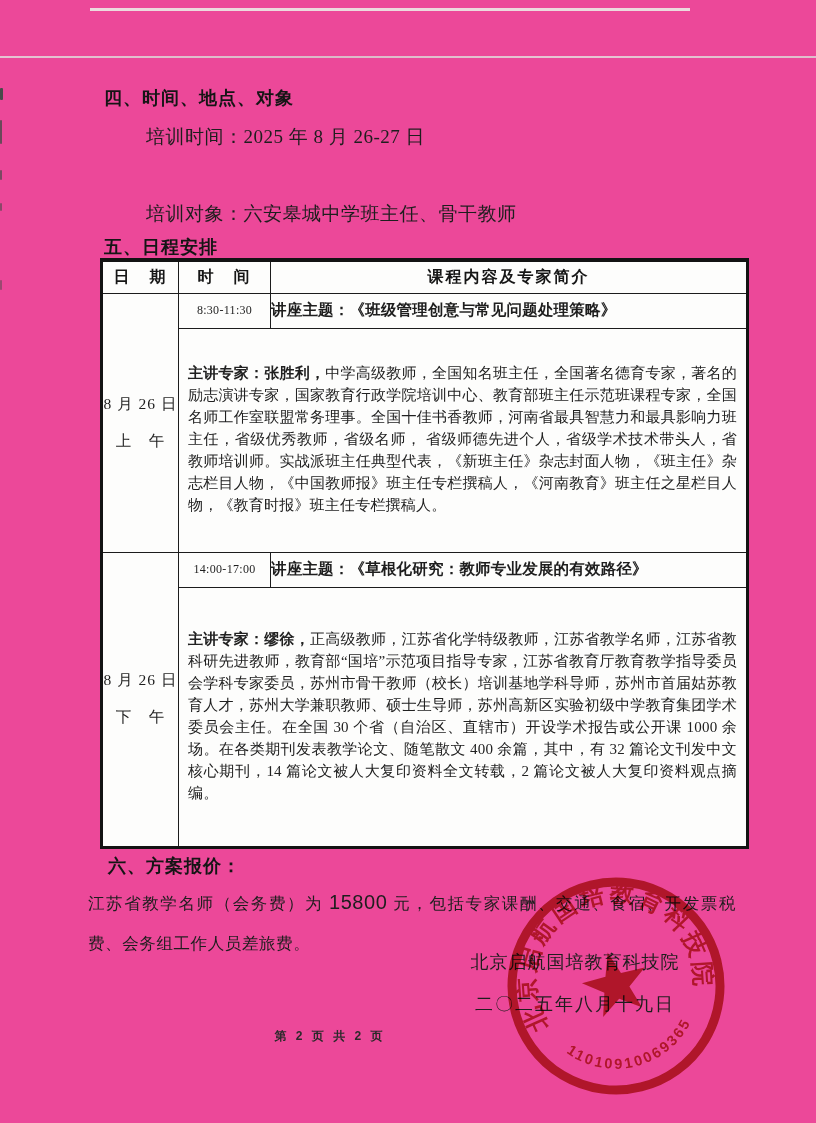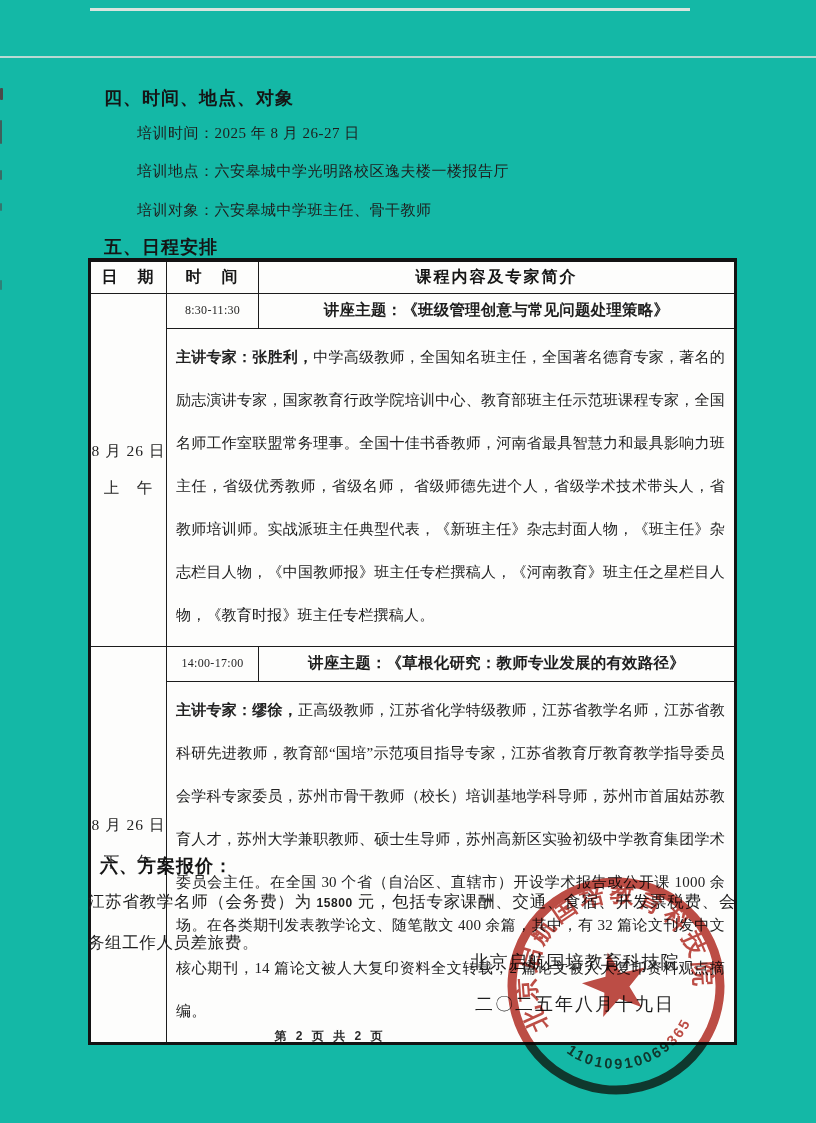--- a/index.html
+++ b/index.html
@@ -1,20 +1,20 @@
 <!DOCTYPE html>
 <html><head>
 <meta charset="utf-8">
 <style>
   * { margin: 0; padding: 0; box-sizing: border-box; }
   html, body { background: #ffffff; }
   .page {
     position: relative;
     width: 816px; height: 1123px;
-    background: #14b8a6;
+    background: #ec4899;
     overflow: hidden;
     font-family: "Liberation Serif", "DejaVu Serif", serif;
     color: #1e1e1e;
   }
   
   .scanline {
     position: absolute; left: 0; top: 56px; width: 816px; height: 2px;
     background: linear-gradient(90deg, #e3e3e0, #d6d6d2 40%, #e6e6e2 70%, #dcdcd8);
     opacity: .8;
   }
@@ -27,64 +27,64 @@
   .em2 { top: 120px; height: 24px; width: 2px; opacity:.8; }
   .em3 { top: 170px; height: 10px; width: 2px; opacity:.7; }
   .em4 { top: 203px; height: 8px;  width: 2px; opacity:.6; }
   .em5 { top: 280px; height: 10px; width: 2px; opacity:.5; }
 
   .h-black {
     font-family: "Liberation Sans", "DejaVu Sans", sans-serif;
     font-weight: bold; font-size: 18px; letter-spacing: 1px; color: #151515;
   }
   .sec4-head { position: absolute; left: 104px; top: 86px; }
-  .sec4-line { position: absolute; left: 137px; width: 560px; font-size: 15px; letter-spacing: .5px; }
+  .sec4-line { position: absolute; left: 146px; width: 560px; font-size: 19px; letter-spacing: .5px; }
   .s4l0 { top: 124px; }
   .s4l1 { top: 162px; }
   .s4l2 { top: 201px; }
   .sec5-head { position: absolute; left: 104px; top: 235px; }
 
   
   table.sched {
-    position: absolute; left: 88px; top: 258px;
+    position: absolute; left: 100px; top: 258px;
     width: 646px; border-collapse: collapse; table-layout: fixed;
     background: #fdfdfc;
   }
   table.sched { border: 3px solid #131313; border-top-width: 4px; }
   table.sched td, table.sched th { border: 1.6px solid #1c1c1c; vertical-align: middle; }
   col.c-date { width: 77px; }
   col.c-time { width: 92px; }
   col.c-body { width: 477px; }
   th.hdr {
     height: 33px; font-size: 16px; font-weight: bold; letter-spacing: 2px;
     text-align: center; color: #161616;
   }
   td.time {
     height: 35px; text-align: center; font-size: 12px; letter-spacing: .3px;
   }
   td.topic {
-    text-align: center; font-weight: bold; font-size: 15.5px; letter-spacing: .2px;
+    text-align: left; font-weight: bold; font-size: 15.5px; letter-spacing: .2px;
   }
   td.date-cell { text-align: center; font-size: 15.5px; letter-spacing: 1px; }
   td.date-cell .dl1 { margin-bottom: 16px; }
   td.bio {
     padding: 7px 9px 9px 9px;
-    font-size: 15px; line-height: 43px; text-align: justify;
+    font-size: 15px; line-height: 22px; text-align: justify;
     letter-spacing: .2px; color: #212121;
   }
   td.bio .lead { font-weight: bold; }
   .bio1 td.bio { height: 224px; }
   .bio2 td.bio { height: 260px; border-radius: 13px; }
 
-  .sec6-head { position: absolute; left: 100px; top: 854px; }
+  .sec6-head { position: absolute; left: 108px; top: 854px; }
   .price-par {
     position: absolute; left: 88px; top: 882px; width: 648px;
     font-size: 16.5px; line-height: 40px; text-align: justify; letter-spacing: .6px;
   }
-  .price-par .price { font-weight: bold; font-family: "Liberation Sans", sans-serif; font-size: 12px; margin-top: 19px; }
+  .price-par .price { font-weight: normal; font-family: "Liberation Sans", sans-serif; font-size: 20px; margin-top: 19px; }
 
   .sig-org  { position: absolute; left: 430px; top: 950px; width: 290px; text-align: center; font-size: 18px; letter-spacing: 1px; }
   .sig-date { position: absolute; left: 430px; top: 992px; width: 290px; text-align: center; font-size: 18px; letter-spacing: 2px; }
 
   .footer {
     position: absolute; left: 0; top: 1028px; width: 660px; text-align: center;
     font-family: "Liberation Sans", "DejaVu Sans", sans-serif;
     font-size: 12px; font-weight: bold; letter-spacing: 3px; color: #2a2a2a;
   }
 
@@ -109,21 +109,20 @@
   <div class="smudge"></div>
   <div class="scanline"></div>
   <div class="edge-mark em1"></div>
   <div class="edge-mark em2"></div>
   <div class="edge-mark em3"></div>
   <div class="edge-mark em4"></div>
   <div class="edge-mark em5"></div>
 
   <div class="h-black sec4-head">四、时间、地点、对象</div>
   <div class="sec4-line s4l0">培训时间：2025 年 8 月 26-27 日</div>
-  <div class="sec4-line s4l1">培训地点：六安皋城中学光明路校区逸夫楼一楼报告厅</div>
   <div class="sec4-line s4l2">培训对象：六安皋城中学班主任、骨干教师</div>
 
   <div class="h-black sec5-head">五、日程安排</div>
 
   <table class="sched">
     <colgroup>
         <col class="c-date">
         <col class="c-time">
         <col class="c-body">
       </colgroup>

